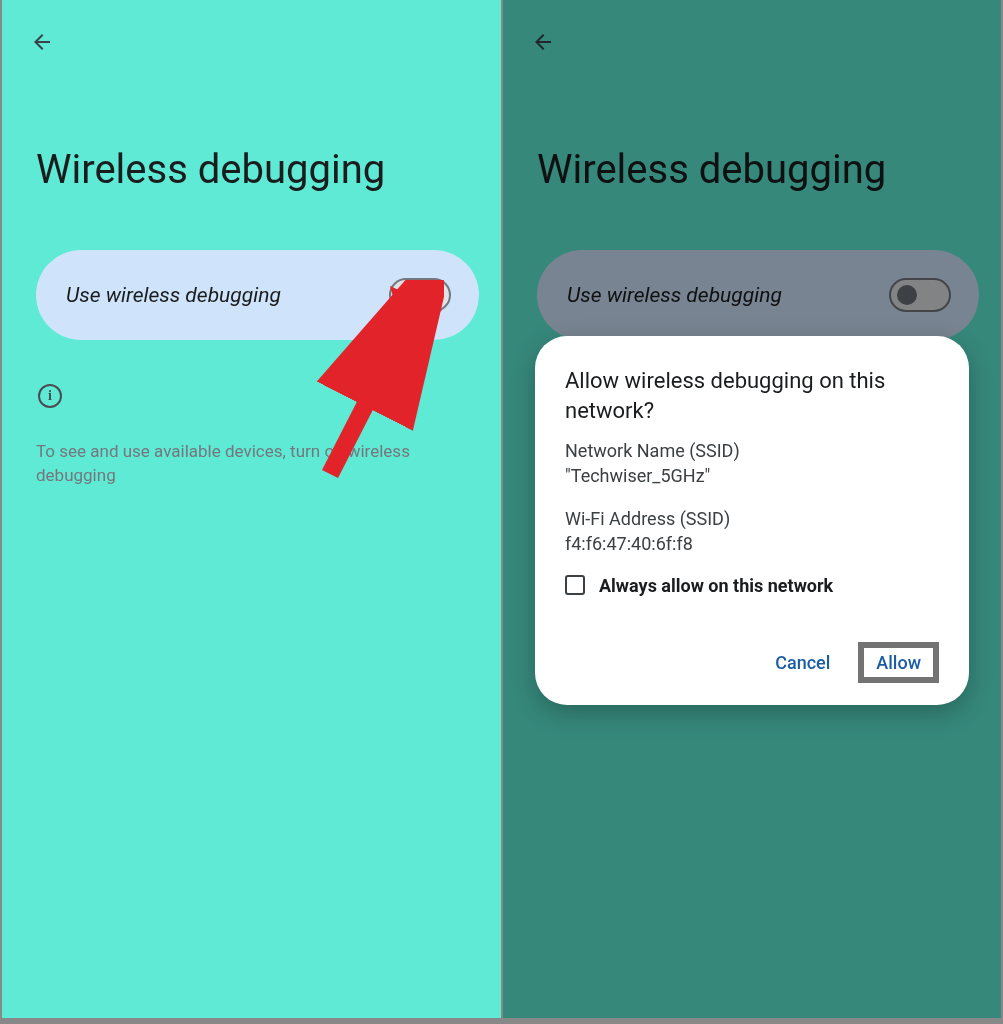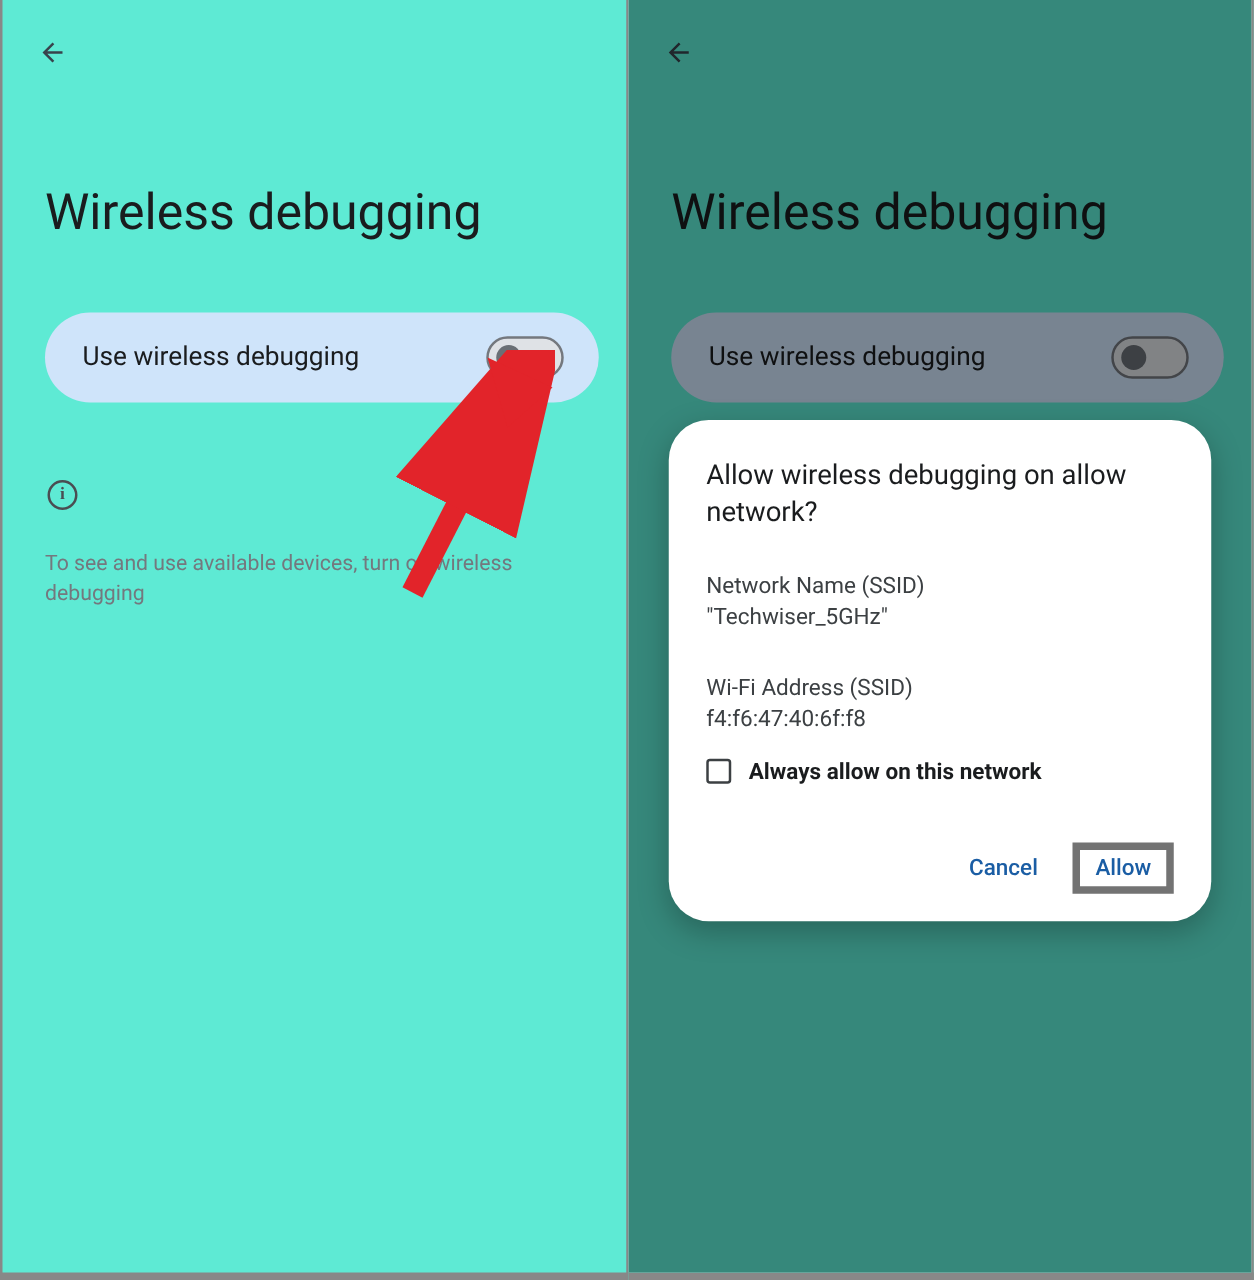--- a/index.html
+++ b/index.html
@@ -54,26 +54,27 @@
     left: 34px;
     font-size: 40px;
     font-weight: 400;
     color: #1a1c1e;
   }
   .card {
     position: absolute;
     top: 250px;
     left: 34px;
     right: 22px;
-    height: 72px;
+    height: 90px;
     border-radius: 45px;
     display: flex;
     align-items: center;
     justify-content: space-between;
     padding: 0 28px 0 30px;
+    font-style: italic;
   }
   .card-blue { background: #cfe4fa; }
   .card-label {
     font-size: 21px;
     color: #1a1c1e;
   }
   .toggle {
     width: 62px;
     height: 34px;
     border-radius: 17px;
@@ -143,21 +144,20 @@
     font-weight: 400;
     color: #1a1c1e;
     line-height: 1.35;
     margin-bottom: 14px;
   }
   .dialog-section {
     font-size: 18px;
     color: #3c4043;
     line-height: 1.38;
     margin-bottom: 18px;
-    margin-top: 32px;
   }
   .dialog-check-row {
     display: flex;
     align-items: center;
     font-size: 18px;
     color: #1a1c1e;
     margin-bottom: 44px;
     cursor: pointer;
     font-weight: bold;
   }
@@ -232,21 +232,21 @@
   <div class="card card-blue">
     <span class="card-label">Use wireless debugging</span>
     <div class="toggle">
       <div class="toggle-handle"></div>
     </div>
   </div>
 
   <div class="scrim"></div>
 
   <div class="dialog">
-    <div class="dialog-title">Allow wireless debugging on allow network?</div>
+    <div class="dialog-title">Allow wireless debugging on this network?</div>
 
     <div class="dialog-section">
       <div>Network Name (SSID)</div>
       <div>"Techwiser_5GHz"</div>
     </div>
 
     <div class="dialog-section">
       <div>Wi-Fi Address (SSID)</div>
       <div>f4:f6:47:40:6f:f8</div>
     </div>

